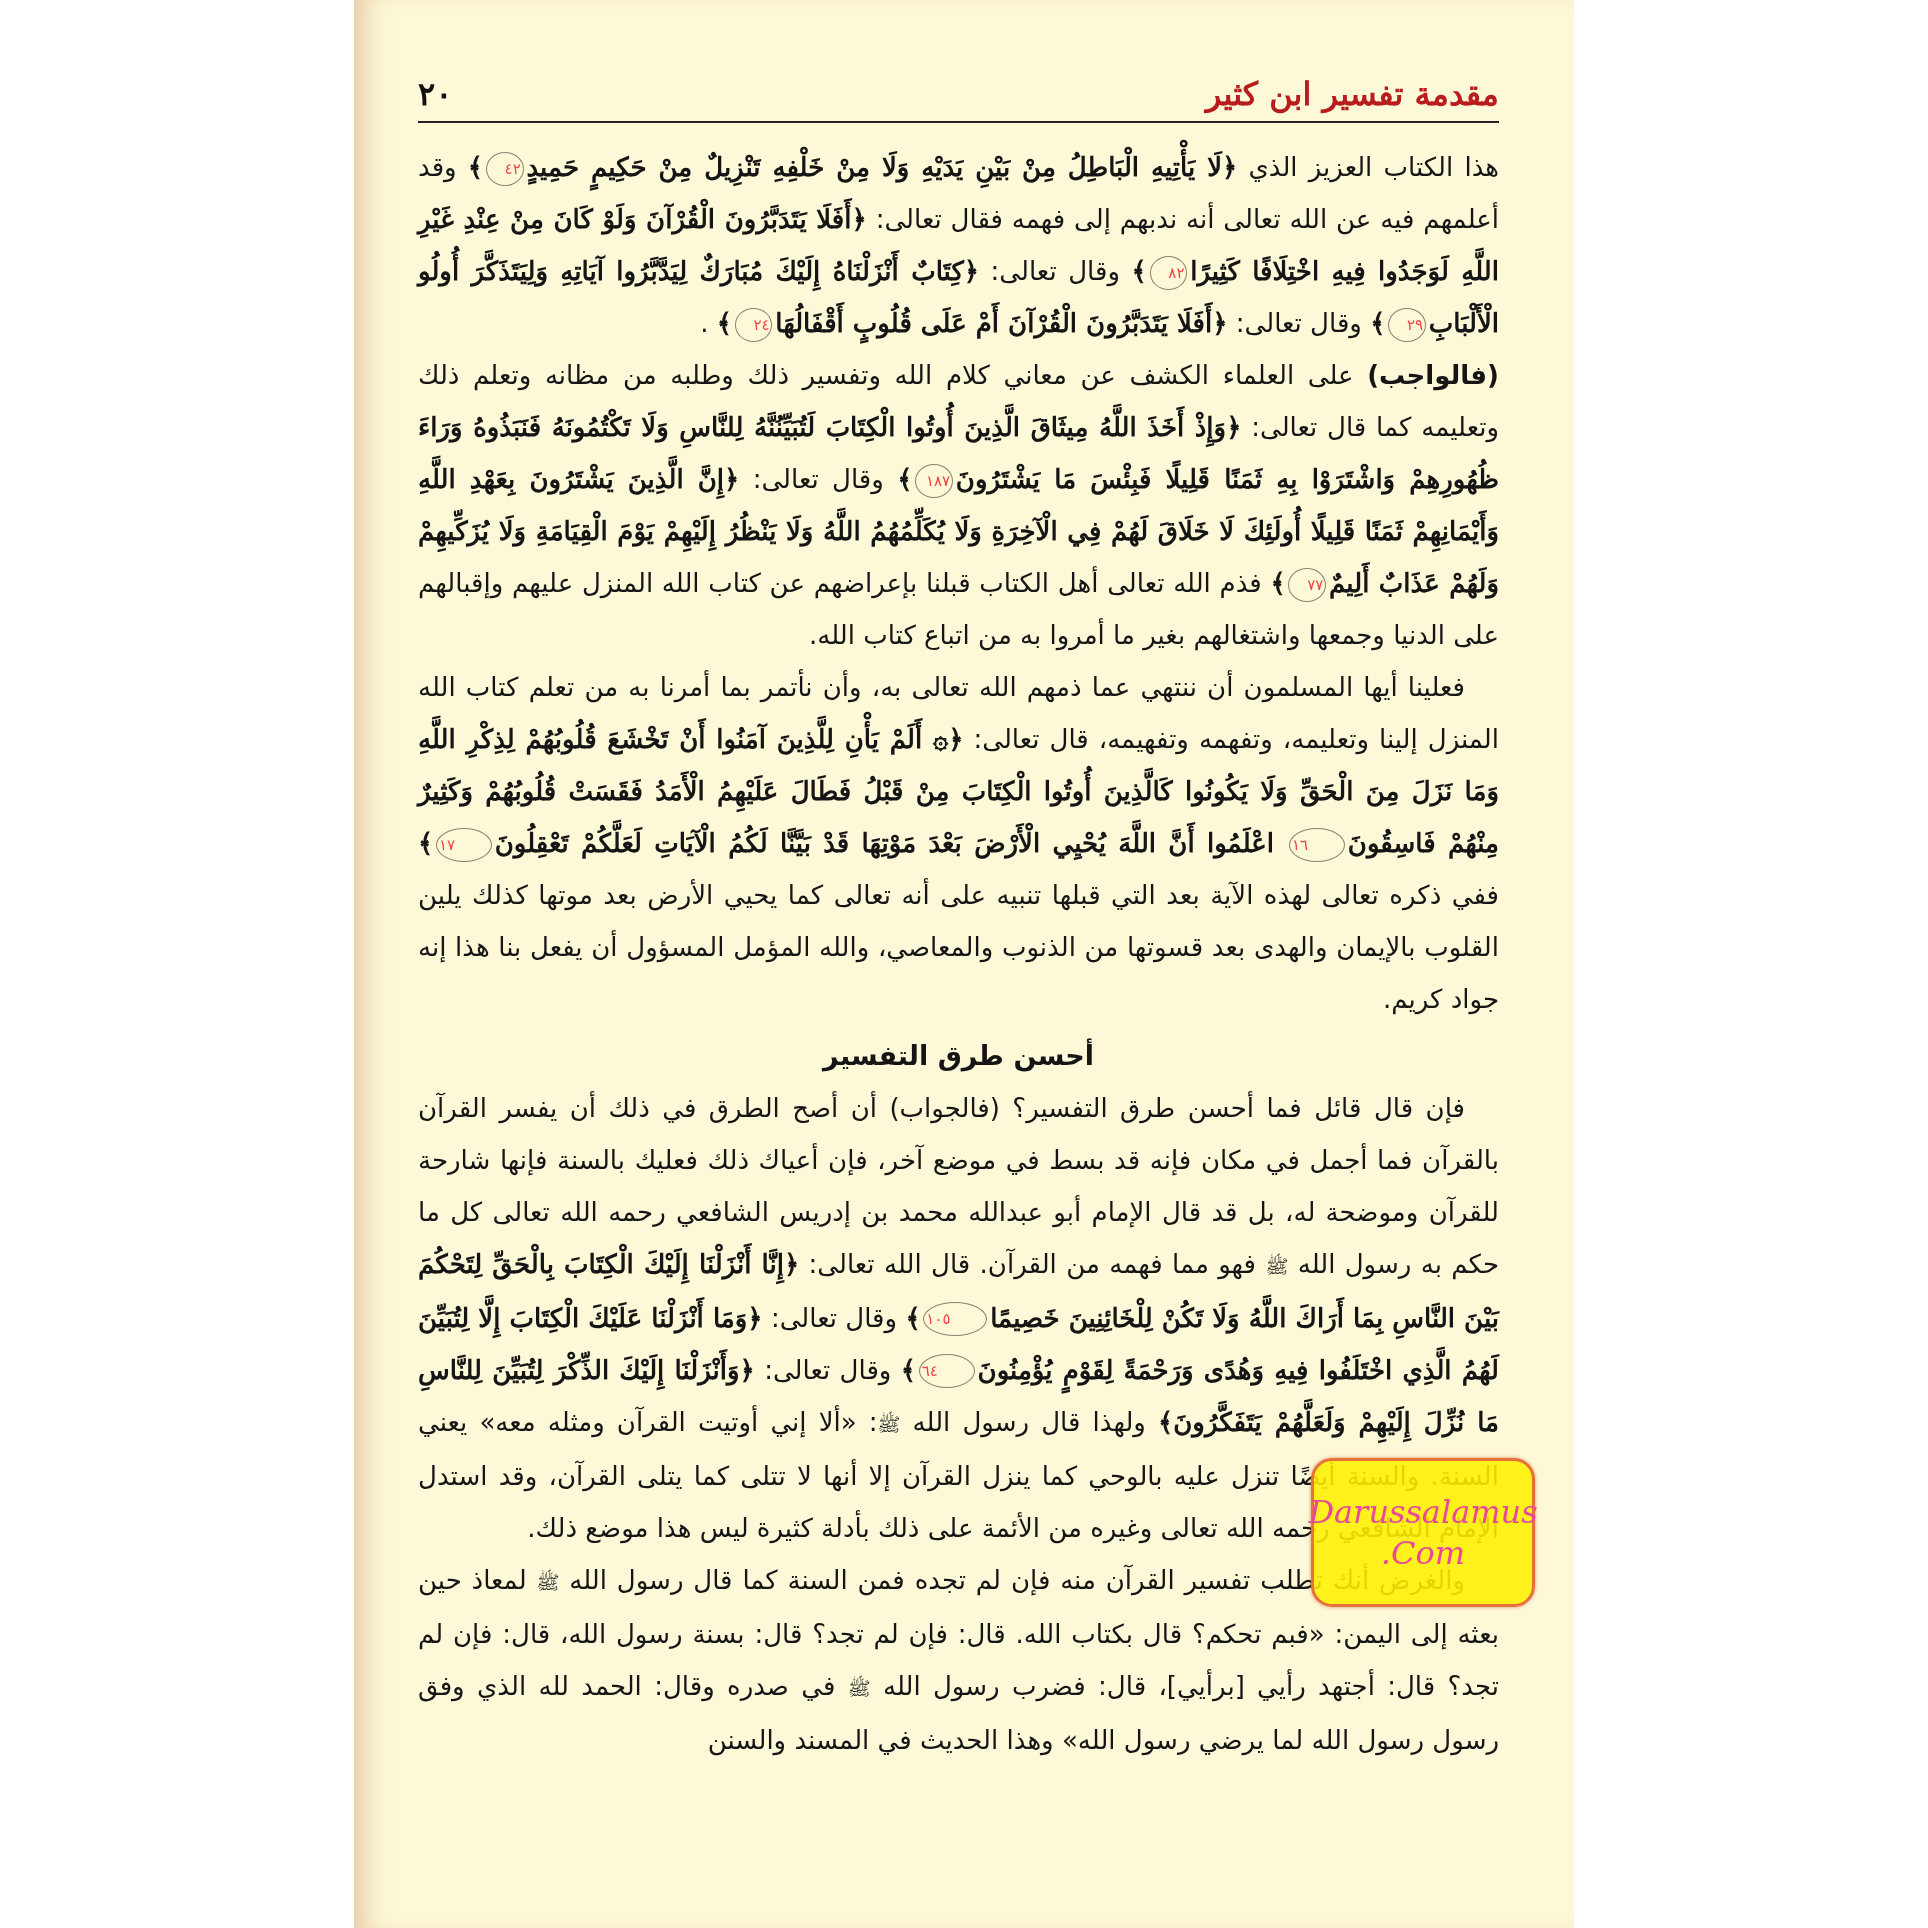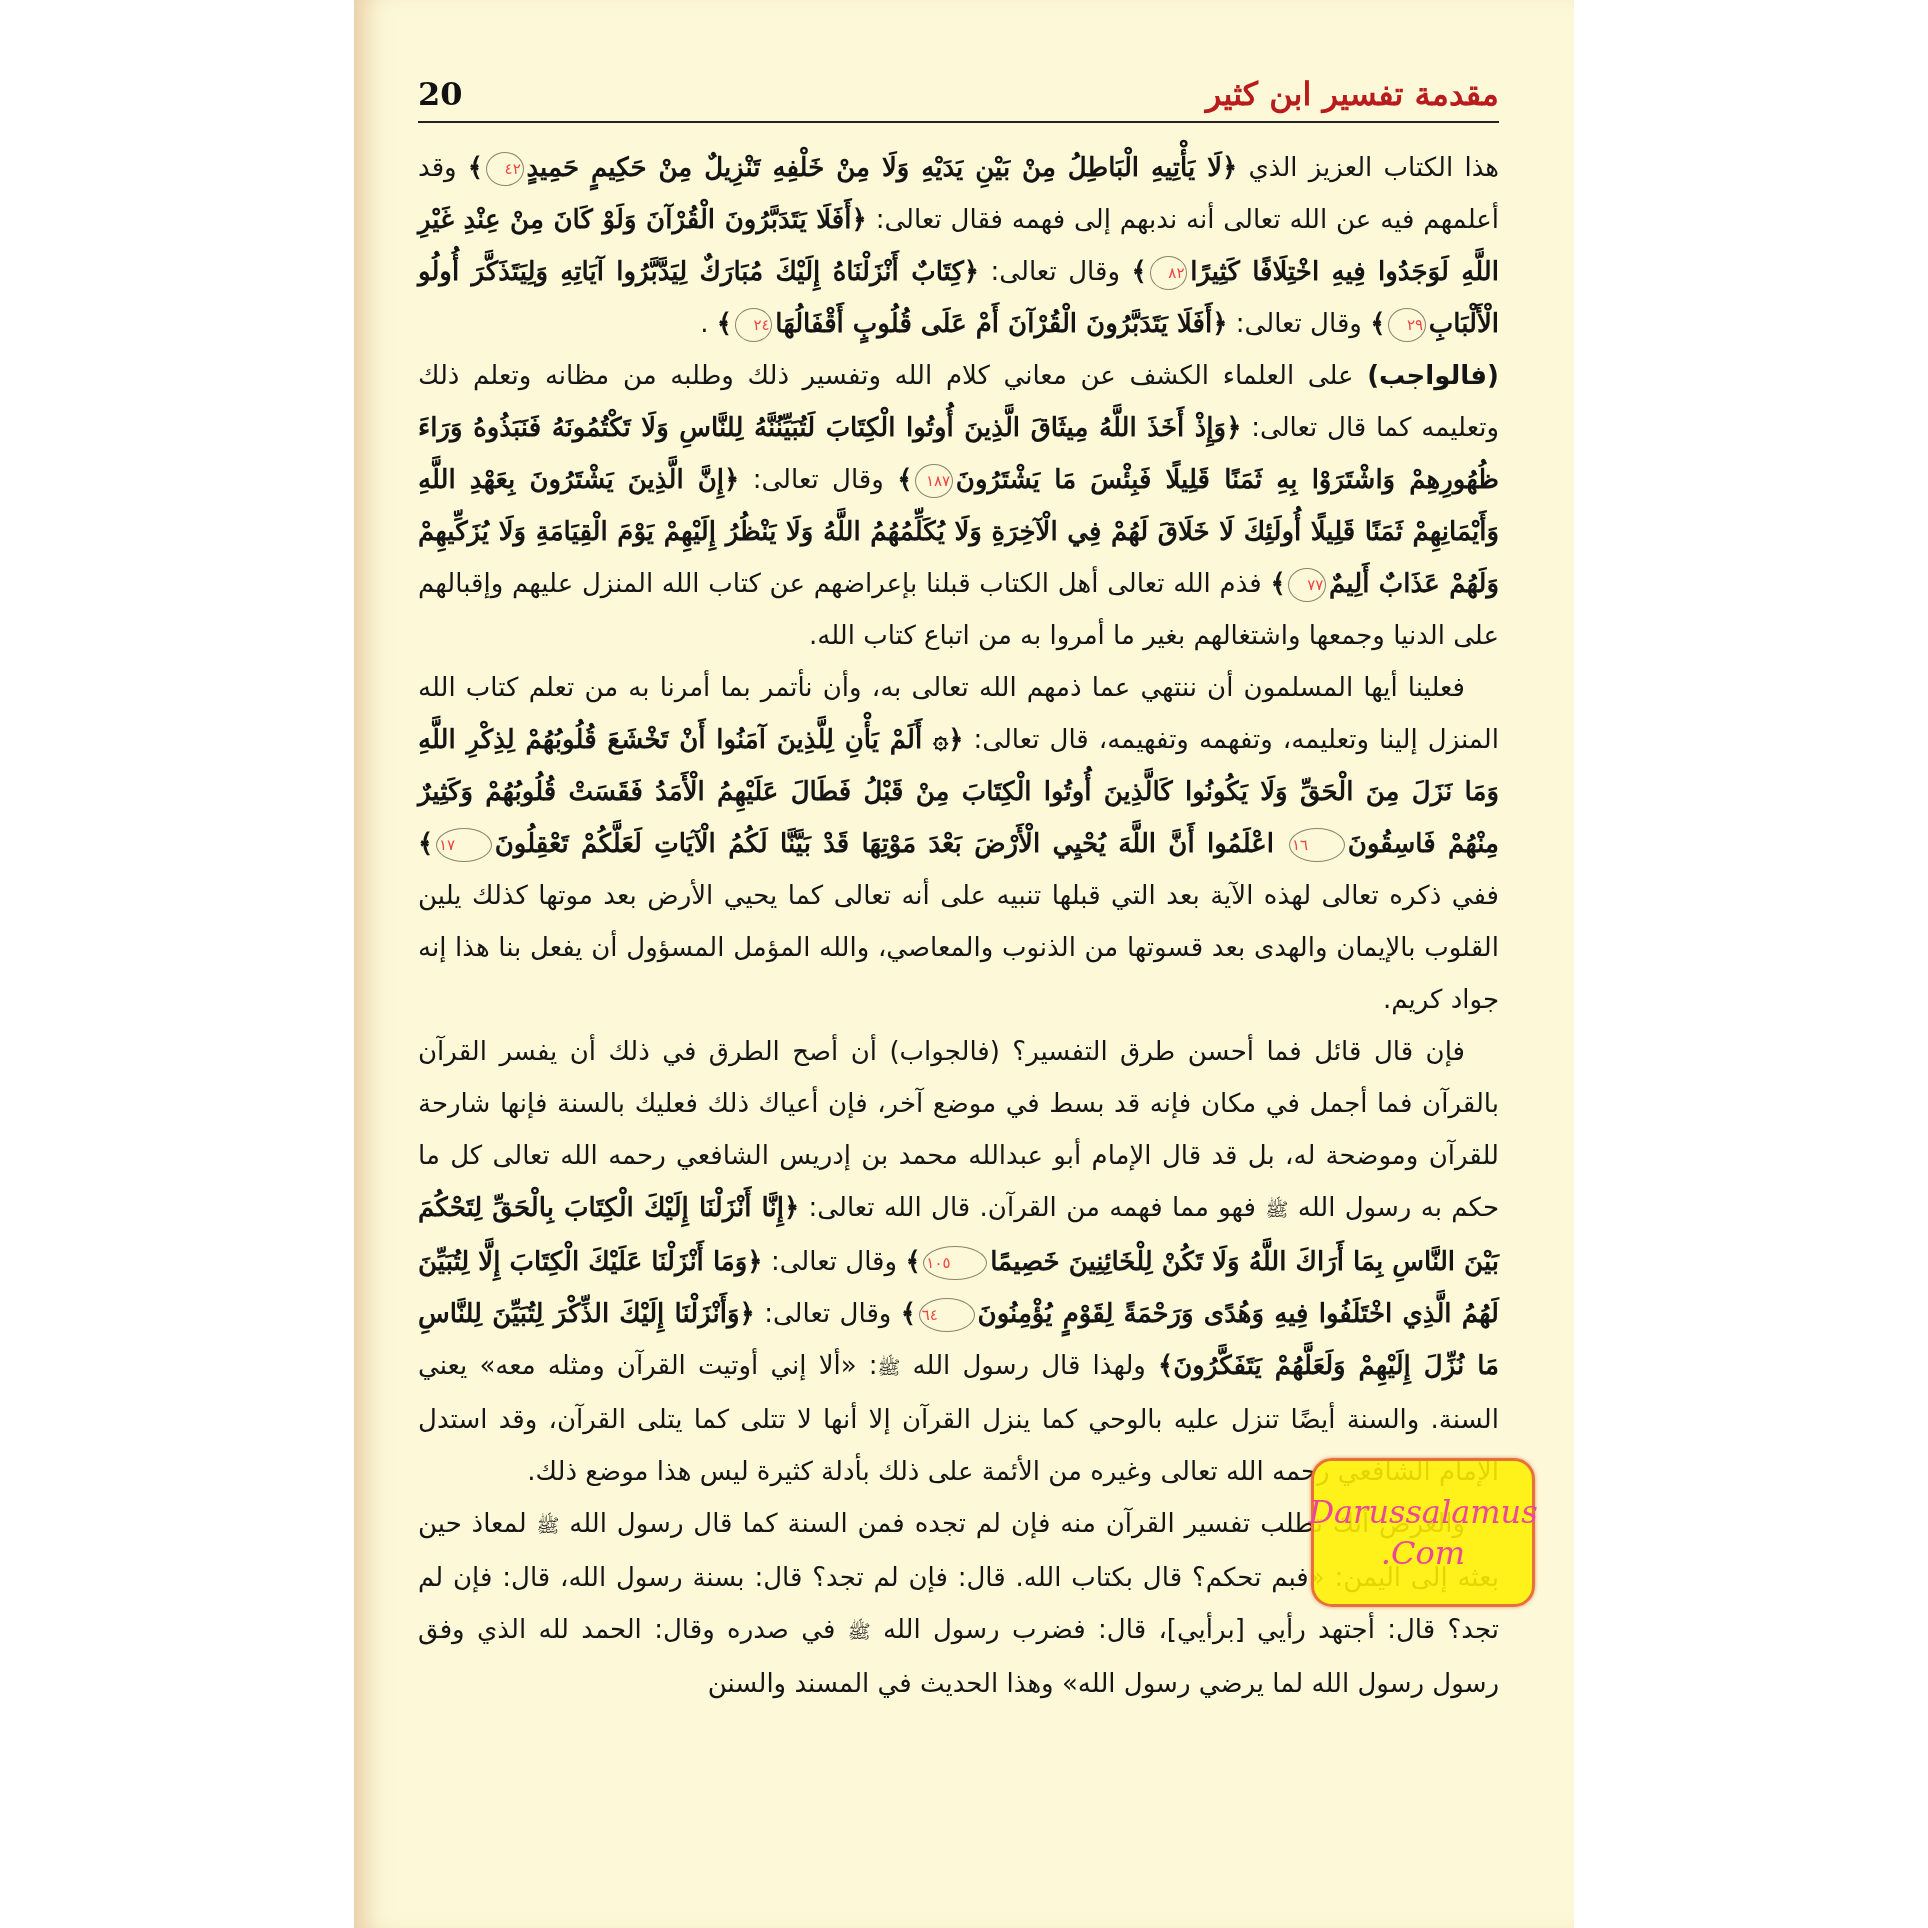--- a/index.html
+++ b/index.html
@@ -44,30 +44,31 @@
     display:flex; flex-direction:column; align-items:center; justify-content:center;
     font-family:"DejaVu Serif", serif; font-style:italic; color:#ec4899; font-size:32px; line-height:41px;
   }
 </style>
 </head>
 <body>
 
 <div class="page">
   <div class="header">
     <span class="running-title">مقدمة تفسير ابن كثير</span>
-    <span class="page-num">20</span>
+    <span class="page-num">٢٠</span>
   </div>
   <div class="rule"></div>
 
   <div class="body-text">
     <div id="paras-before">
         <p class="para"><span>هذا الكتاب العزيز الذي </span><span class="verse">﴿لَا يَأْتِيهِ الْبَاطِلُ مِنْ بَيْنِ يَدَيْهِ وَلَا مِنْ خَلْفِهِ تَنْزِيلٌ مِنْ حَكِيمٍ حَمِيدٍ</span><span class="ayah-num">٤٢</span><span class="verse">﴾</span><span> وقد أعلمهم فيه عن الله تعالى أنه ندبهم إلى فهمه فقال تعالى: </span><span class="verse">﴿أَفَلَا يَتَدَبَّرُونَ الْقُرْآنَ وَلَوْ كَانَ مِنْ عِنْدِ غَيْرِ اللَّهِ لَوَجَدُوا فِيهِ اخْتِلَافًا كَثِيرًا</span><span class="ayah-num">٨٢</span><span class="verse">﴾</span><span> وقال تعالى: </span><span class="verse">﴿كِتَابٌ أَنْزَلْنَاهُ إِلَيْكَ مُبَارَكٌ لِيَدَّبَّرُوا آيَاتِهِ وَلِيَتَذَكَّرَ أُولُو الْأَلْبَابِ</span><span class="ayah-num">٢٩</span><span class="verse">﴾</span><span> وقال تعالى: </span><span class="verse">﴿أَفَلَا يَتَدَبَّرُونَ الْقُرْآنَ أَمْ عَلَى قُلُوبٍ أَقْفَالُهَا</span><span class="ayah-num">٢٤</span><span class="verse">﴾</span><span> .</span></p>
         <p class="para"><span class="bold">(فالواجب)</span><span> على العلماء الكشف عن معاني كلام الله وتفسير ذلك وطلبه من مظانه وتعلم ذلك وتعليمه كما قال تعالى: </span><span class="verse">﴿وَإِذْ أَخَذَ اللَّهُ مِيثَاقَ الَّذِينَ أُوتُوا الْكِتَابَ لَتُبَيِّنُنَّهُ لِلنَّاسِ وَلَا تَكْتُمُونَهُ فَنَبَذُوهُ وَرَاءَ ظُهُورِهِمْ وَاشْتَرَوْا بِهِ ثَمَنًا قَلِيلًا فَبِئْسَ مَا يَشْتَرُونَ</span><span class="ayah-num">١٨٧</span><span class="verse">﴾</span><span> وقال تعالى: </span><span class="verse">﴿إِنَّ الَّذِينَ يَشْتَرُونَ بِعَهْدِ اللَّهِ وَأَيْمَانِهِمْ ثَمَنًا قَلِيلًا أُولَئِكَ لَا خَلَاقَ لَهُمْ فِي الْآخِرَةِ وَلَا يُكَلِّمُهُمُ اللَّهُ وَلَا يَنْظُرُ إِلَيْهِمْ يَوْمَ الْقِيَامَةِ وَلَا يُزَكِّيهِمْ وَلَهُمْ عَذَابٌ أَلِيمٌ</span><span class="ayah-num">٧٧</span><span class="verse">﴾</span><span> فذم الله تعالى أهل الكتاب قبلنا بإعراضهم عن كتاب الله المنزل عليهم وإقبالهم على الدنيا وجمعها واشتغالهم بغير ما أمروا به من اتباع كتاب الله.</span></p>
         <p class="para indent"><span>فعلينا أيها المسلمون أن ننتهي عما ذمهم الله تعالى به، وأن نأتمر بما أمرنا به من تعلم كتاب الله المنزل إلينا وتعليمه، وتفهمه وتفهيمه، قال تعالى: </span><span class="verse">﴿۞ أَلَمْ يَأْنِ لِلَّذِينَ آمَنُوا أَنْ تَخْشَعَ قُلُوبُهُمْ لِذِكْرِ اللَّهِ وَمَا نَزَلَ مِنَ الْحَقِّ وَلَا يَكُونُوا كَالَّذِينَ أُوتُوا الْكِتَابَ مِنْ قَبْلُ فَطَالَ عَلَيْهِمُ الْأَمَدُ فَقَسَتْ قُلُوبُهُمْ وَكَثِيرٌ مِنْهُمْ فَاسِقُونَ</span><span class="ayah-num">١٦</span><span class="verse"> اعْلَمُوا أَنَّ اللَّهَ يُحْيِي الْأَرْضَ بَعْدَ مَوْتِهَا قَدْ بَيَّنَّا لَكُمُ الْآيَاتِ لَعَلَّكُمْ تَعْقِلُونَ</span><span class="ayah-num">١٧</span><span class="verse">﴾</span><span> ففي ذكره تعالى لهذه الآية بعد التي قبلها تنبيه على أنه تعالى كما يحيي الأرض بعد موتها كذلك يلين القلوب بالإيمان والهدى بعد قسوتها من الذنوب والمعاصي، والله المؤمل المسؤول أن يفعل بنا هذا إنه جواد كريم.</span></p>
       </div>
+    <div class="section-heading">أحسن طرق التفسير</div>
     <div id="paras-after">
         <p class="para indent"><span>فإن قال قائل فما أحسن طرق التفسير؟ (فالجواب) أن أصح الطرق في ذلك أن يفسر القرآن بالقرآن فما أجمل في مكان فإنه قد بسط في موضع آخر، فإن أعياك ذلك فعليك بالسنة فإنها شارحة للقرآن وموضحة له، بل قد قال الإمام أبو عبدالله محمد بن إدريس الشافعي رحمه الله تعالى كل ما حكم به رسول الله </span><span class="salutation">ﷺ</span><span> فهو مما فهمه من القرآن. قال الله تعالى: </span><span class="verse">﴿إِنَّا أَنْزَلْنَا إِلَيْكَ الْكِتَابَ بِالْحَقِّ لِتَحْكُمَ بَيْنَ النَّاسِ بِمَا أَرَاكَ اللَّهُ وَلَا تَكُنْ لِلْخَائِنِينَ خَصِيمًا</span><span class="ayah-num">١٠٥</span><span class="verse">﴾</span><span> وقال تعالى: </span><span class="verse">﴿وَمَا أَنْزَلْنَا عَلَيْكَ الْكِتَابَ إِلَّا لِتُبَيِّنَ لَهُمُ الَّذِي اخْتَلَفُوا فِيهِ وَهُدًى وَرَحْمَةً لِقَوْمٍ يُؤْمِنُونَ</span><span class="ayah-num">٦٤</span><span class="verse">﴾</span><span> وقال تعالى: </span><span class="verse">﴿وَأَنْزَلْنَا إِلَيْكَ الذِّكْرَ لِتُبَيِّنَ لِلنَّاسِ مَا نُزِّلَ إِلَيْهِمْ وَلَعَلَّهُمْ يَتَفَكَّرُونَ﴾</span><span> ولهذا قال رسول الله </span><span class="salutation">ﷺ</span><span>: «ألا إني أوتيت القرآن ومثله معه» يعني السنة. والسنة أيضًا تنزل عليه بالوحي كما ينزل القرآن إلا أنها لا تتلى كما يتلى القرآن، وقد استدل الإمام الشافعي رحمه الله تعالى وغيره من الأئمة على ذلك بأدلة كثيرة ليس هذا موضع ذلك.</span></p>
         <p class="para indent"><span>والغرض أنك تطلب تفسير القرآن منه فإن لم تجده فمن السنة كما قال رسول الله </span><span class="salutation">ﷺ</span><span> لمعاذ حين بعثه إلى اليمن: «فبم تحكم؟ قال بكتاب الله. قال: فإن لم تجد؟ قال: بسنة رسول الله، قال: فإن لم تجد؟ قال: أجتهد رأيي [برأيي]، قال: فضرب رسول الله </span><span class="salutation">ﷺ</span><span> في صدره وقال: الحمد لله الذي وفق رسول رسول الله لما يرضي رسول الله» وهذا الحديث في المسند والسنن</span></p>
       </div>
   </div>
 </div>
 
 <div class="watermark">
   <span>Darussalamus</span>
   <span>.Com</span>

